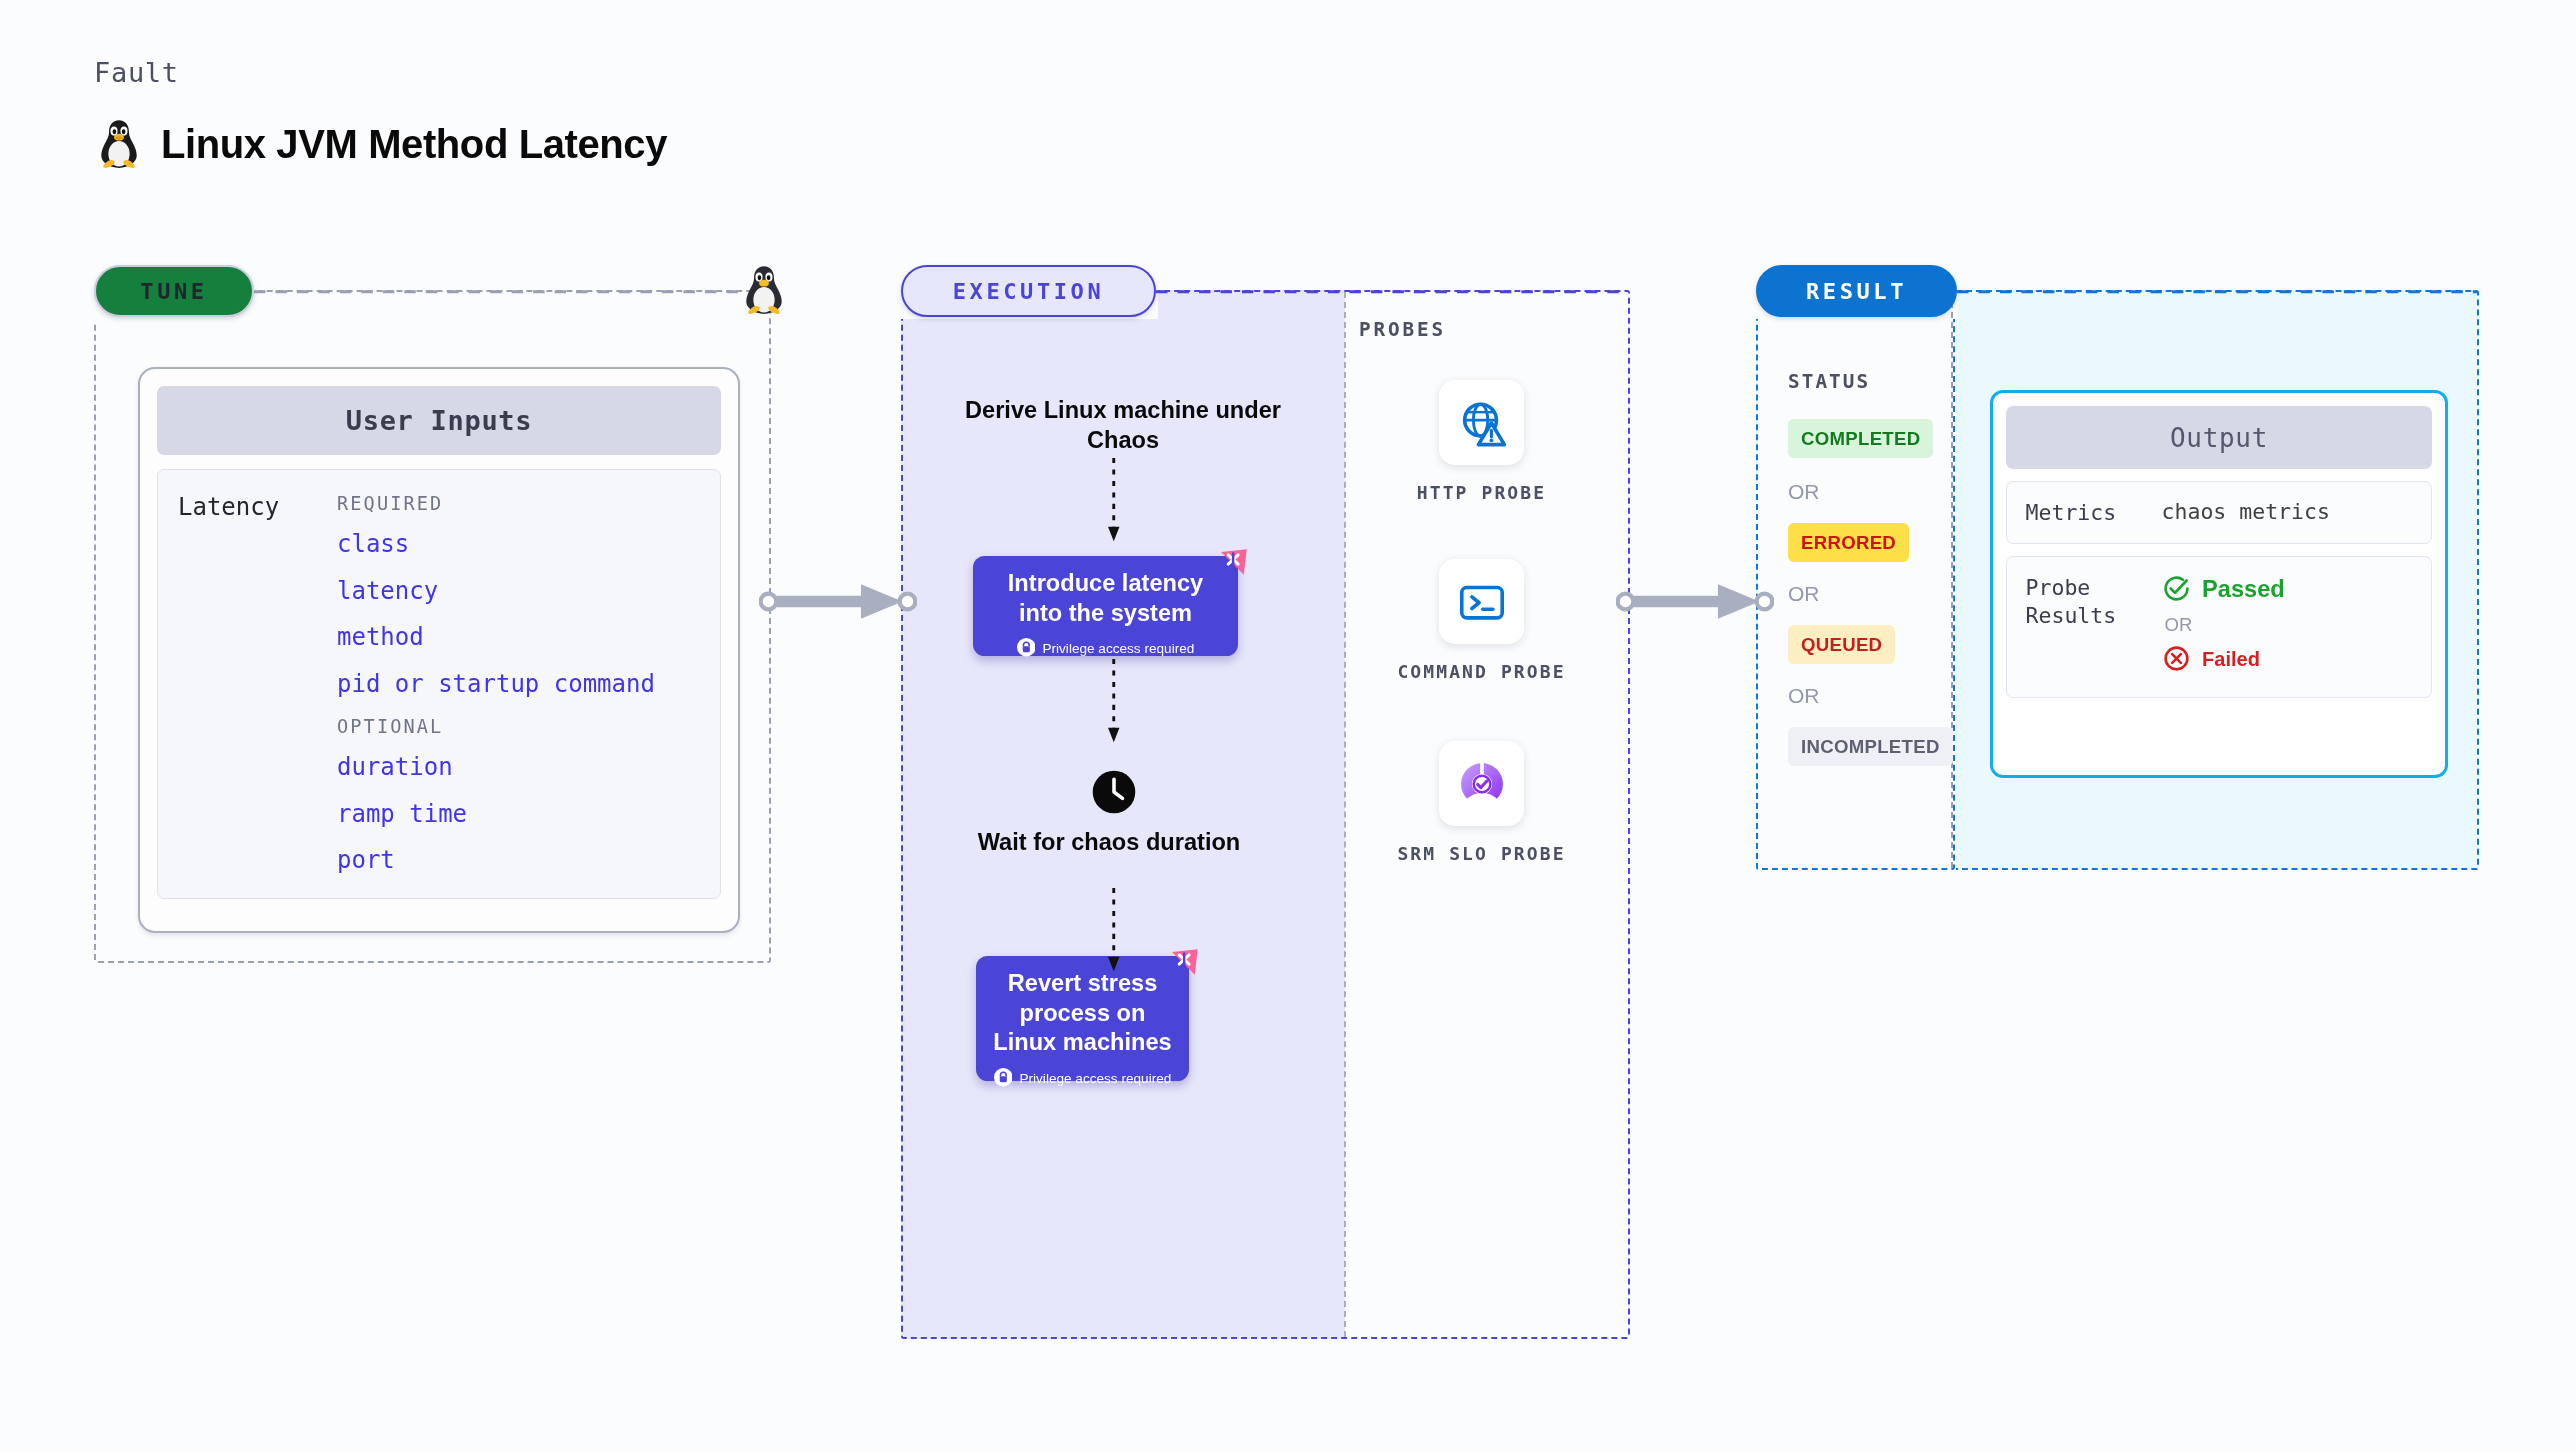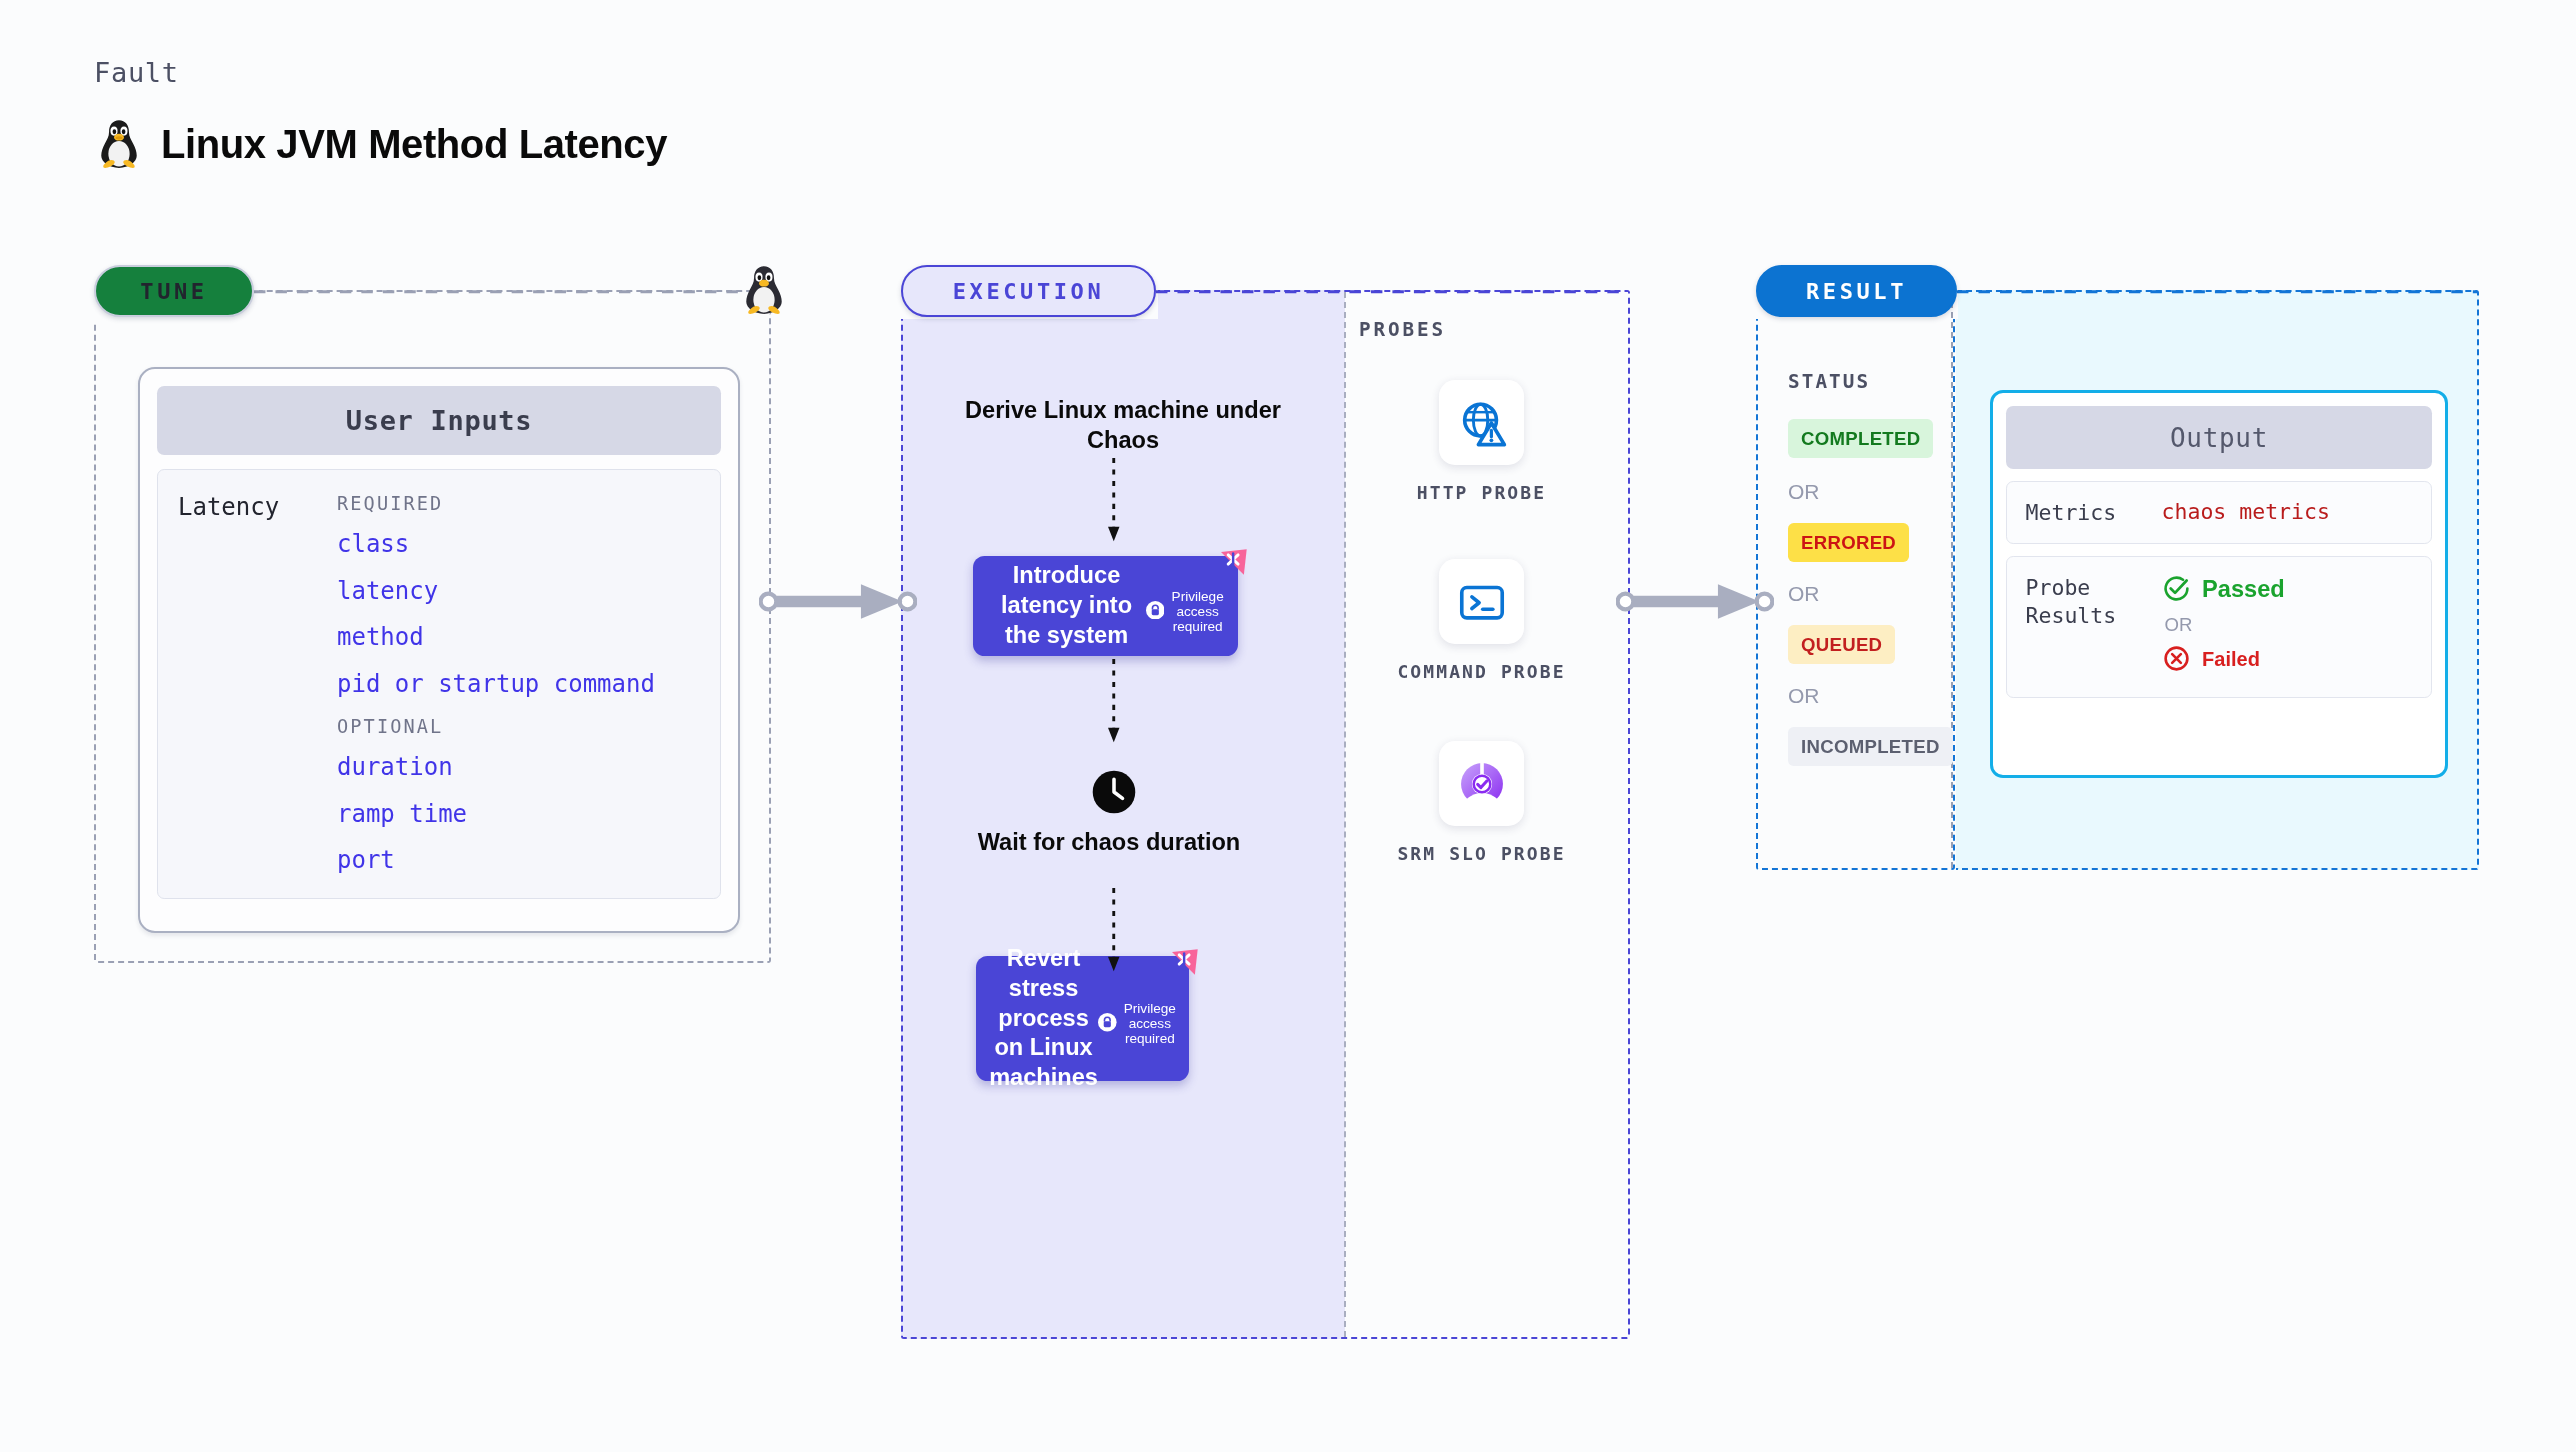--- a/index.html
+++ b/index.html
@@ -139,21 +139,21 @@
   .connector { position: absolute; z-index: 30; }
 
   
   .exec-step-text {
     position: absolute; width: 330px; text-align: center;
     font-size: 23.6px; font-weight: 700; color: #0a0a0a; line-height: 1.28;
   }
   .exec-box {
     position: absolute; background: #4a45d6; border-radius: 11.5px;
     box-shadow: 0 4.3px 10px rgba(60,55,160,.30);
-    display: flex; flex-direction: row; align-items: center; justify-content: center;
+    display: flex; flex-direction: column; align-items: center; 
     color: #ffffff; text-align: center; padding: 13px 14.3px;
   }
   .exec-box-title { font-size: 23.6px; font-weight: 700; line-height: 1.26; }
   .priv-row {
     display: flex; align-items: center; gap: 7.2px; margin-top: 10px;
   }
   .priv-text { font-size: 13.6px; color: #ffffff; }
   .corner-badge { position: absolute; right: -13px; top: -14.3px; }
 
   
@@ -202,21 +202,21 @@
     margin-top: 11.5px; background: #fbfcfe;
     border: 1.4px solid #e2e5ee; border-radius: 7.2px;
     display: flex; padding: 17px 18.6px;
   }
   .out-key {
     width: 136px; font-family: "DejaVu Sans Mono", monospace;
     font-size: 21.5px; color: #3a3d4d; line-height: 1.3;
   }
   .out-val-link {
     font-family: "DejaVu Sans Mono", monospace;
-    font-size: 21.5px; color: #b91c1c;
+    font-size: 21.5px; color: #404040;
   }
   .probe-res { flex: 1; }
   .res-line { display: flex; align-items: center; gap: 11.5px; }
   .res-pass { font-size: 23.6px; font-weight: 700; color: #1aa32e; }
   .res-fail { font-size: 20px; font-weight: 700; color: #d81f1f; }
   .res-or { font-size: 18.6px; color: #9499ad; margin: 8.6px 0 8.6px 2.9px; }
 </style>
 </head>
 <body>
 

